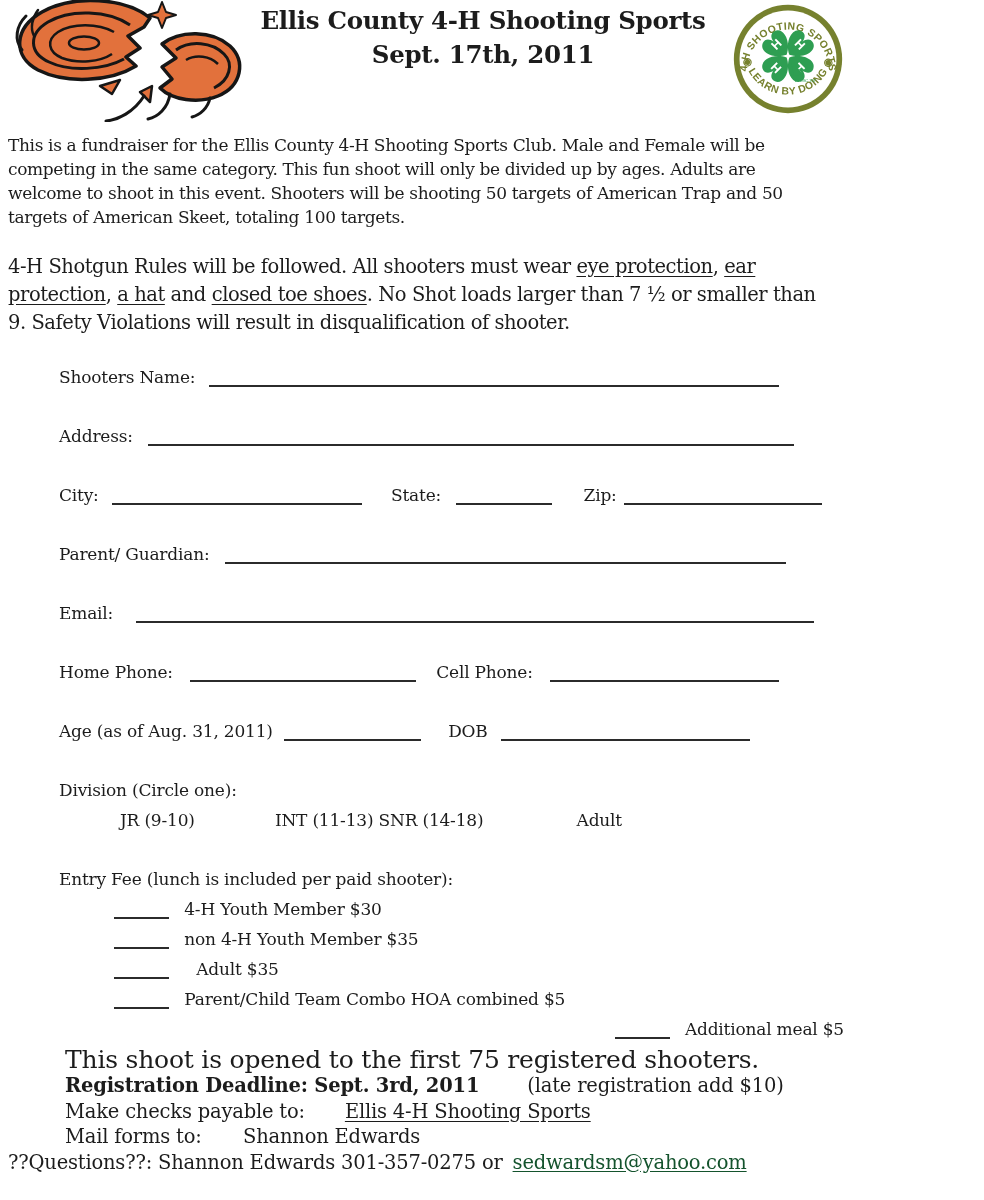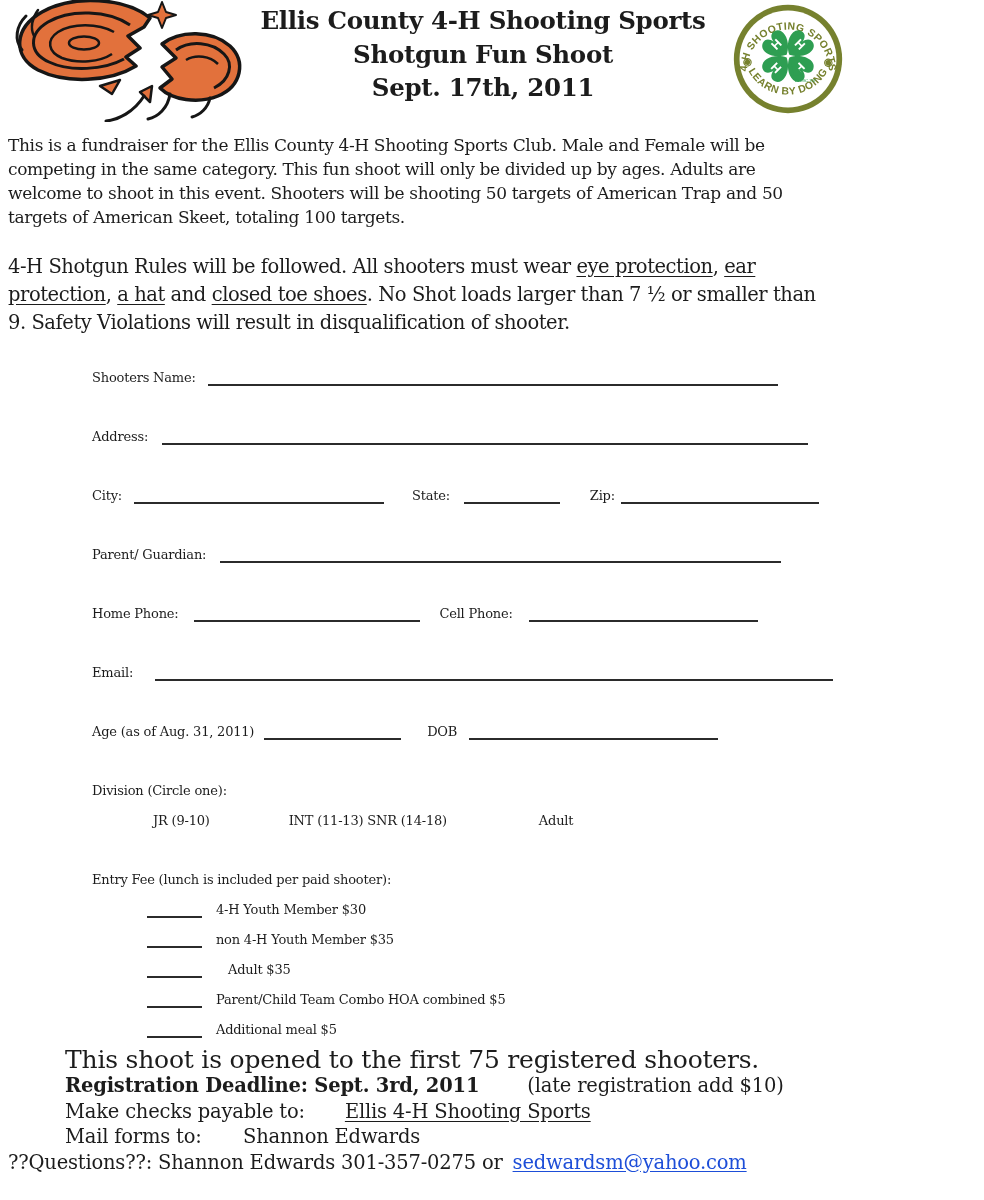--- a/index.html
+++ b/index.html
@@ -9,39 +9,39 @@
   .header{position:relative;height:125px;}
   .clay{position:absolute;left:4px;top:0;}
   .title{position:absolute;left:160px;top:4px;width:646px;text-align:center;
          font-size:24.5px;line-height:33.5px;font-weight:600;letter-spacing:-0.3px;}
   .badge{position:absolute;left:731px;top:2px;}
   
   .intro{margin:8px 10px 0 8px;font-size:17px;line-height:24px;letter-spacing:-0.35px;}
   .rules{margin:24px 14px 0 8px;font-size:19.5px;line-height:28px;letter-spacing:-0.45px;}
   .u{text-decoration:underline;text-underline-offset:3px;}
   
-  .form{margin-top:24px;padding-left:92px;font-size:13px;}
+  .form{margin-top:24px;padding-left:59px;font-size:17px;}
   .frow{line-height:33px;margin-bottom:26px;white-space:nowrap;}
   .tight{margin-bottom:-3px;}
-  .last{margin-bottom:0;}
+  .last{margin-bottom:0;text-align:right;}
   .bl{display:inline-block;height:1em;border-bottom:2px solid #2b2b2b;vertical-align:-4px;}
   .opt{display:inline-block;}
   
   .footer{padding-left:65px;}
   .cap{font-size:25px;font-weight:normal;line-height:27px;letter-spacing:-0.2px;}
   .fl{font-size:19.5px;line-height:25.5px;white-space:nowrap;}
   .bold{font-weight:bold;}
   .sp48{display:inline-block;width:48px;}
   .sp40{display:inline-block;width:40px;}
   .mailrow{display:flex;}
   .mlabel{width:178px;flex:none;}
   .addr{padding-left:178px;}
   .qline{margin-left:-57px;}
   .ul{text-decoration:underline;text-underline-offset:3px;}
-  .link{color:#1d4ed8;text-decoration:underline;text-underline-offset:2px;margin-left:10px;cursor:pointer;}
+  .link{color:#14532d;text-decoration:underline;text-underline-offset:2px;margin-left:10px;cursor:pointer;}
 </style>
 </head>
 <body>
 
 <div class="page">
 
   <div class="header">
 
     <svg class="clay" width="252" height="122" viewBox="0 0 252 122">
       <g>
@@ -64,21 +64,20 @@
         <path d="M22,16 C12,26 10,40 18,50" stroke-width="3"></path>
         <path d="M34,10 C28,18 26,28 30,36" stroke-width="2.5"></path>
         <path d="M140,96 C130,112 114,120 102,121" stroke-width="3"></path>
         <path d="M166,94 C164,108 154,117 144,119" stroke-width="3"></path>
         <path d="M206,98 C204,108 196,115 188,117" stroke-width="3"></path>
       </g>
     </svg>
 
     <div class="title">
       <div>Ellis County 4-H Shooting Sports</div>
-      <div>Shotgun Fun Shoot</div>
       <div>Sept. 17th, 2011</div>
     </div>
 
     <svg class="badge" width="114" height="114" viewBox="0 0 120 120">
       <circle cx="60" cy="60" r="57" fill="#76812E"></circle>
       <circle cx="60" cy="60" r="51" fill="#ffffff"></circle>
       <defs>
         <path id="arcT" d="M 17,72 A 42,42 0 1 1 103,72"></path>
         <path id="arcB" d="M 12.5,50 A 47.5,47.5 0 1 0 107.5,50"></path>
       </defs>
@@ -131,29 +130,29 @@
       <span style="margin-left:26px">Zip:</span>
       <span class="bl" style="width:198px;margin-left:2px"></span>
     </div>
 
     <div class="frow">
       <span>Parent/ Guardian:</span>
       <span class="bl" style="width:561px;margin-left:10px"></span>
     </div>
 
     <div class="frow">
+      <span>Email:</span>
+      <span class="bl" style="width:678px;margin-left:18px"></span>
+    </div>
+
+    <div class="frow">
       <span>Home Phone:</span>
       <span class="bl" style="width:226px;margin-left:12px"></span>
       <span style="margin-left:15px">Cell Phone:</span>
       <span class="bl" style="width:229px;margin-left:12px"></span>
-    </div>
-
-    <div class="frow">
-      <span>Email:</span>
-      <span class="bl" style="width:678px;margin-left:18px"></span>
     </div>
 
     <div class="frow">
       <span>Age (as of Aug. 31, 2011)</span>
       <span class="bl" style="width:137px;margin-left:6px"></span>
       <span style="margin-left:22px">DOB</span>
       <span class="bl" style="width:249px;margin-left:8px"></span>
     </div>
 
     <div class="frow tight">

